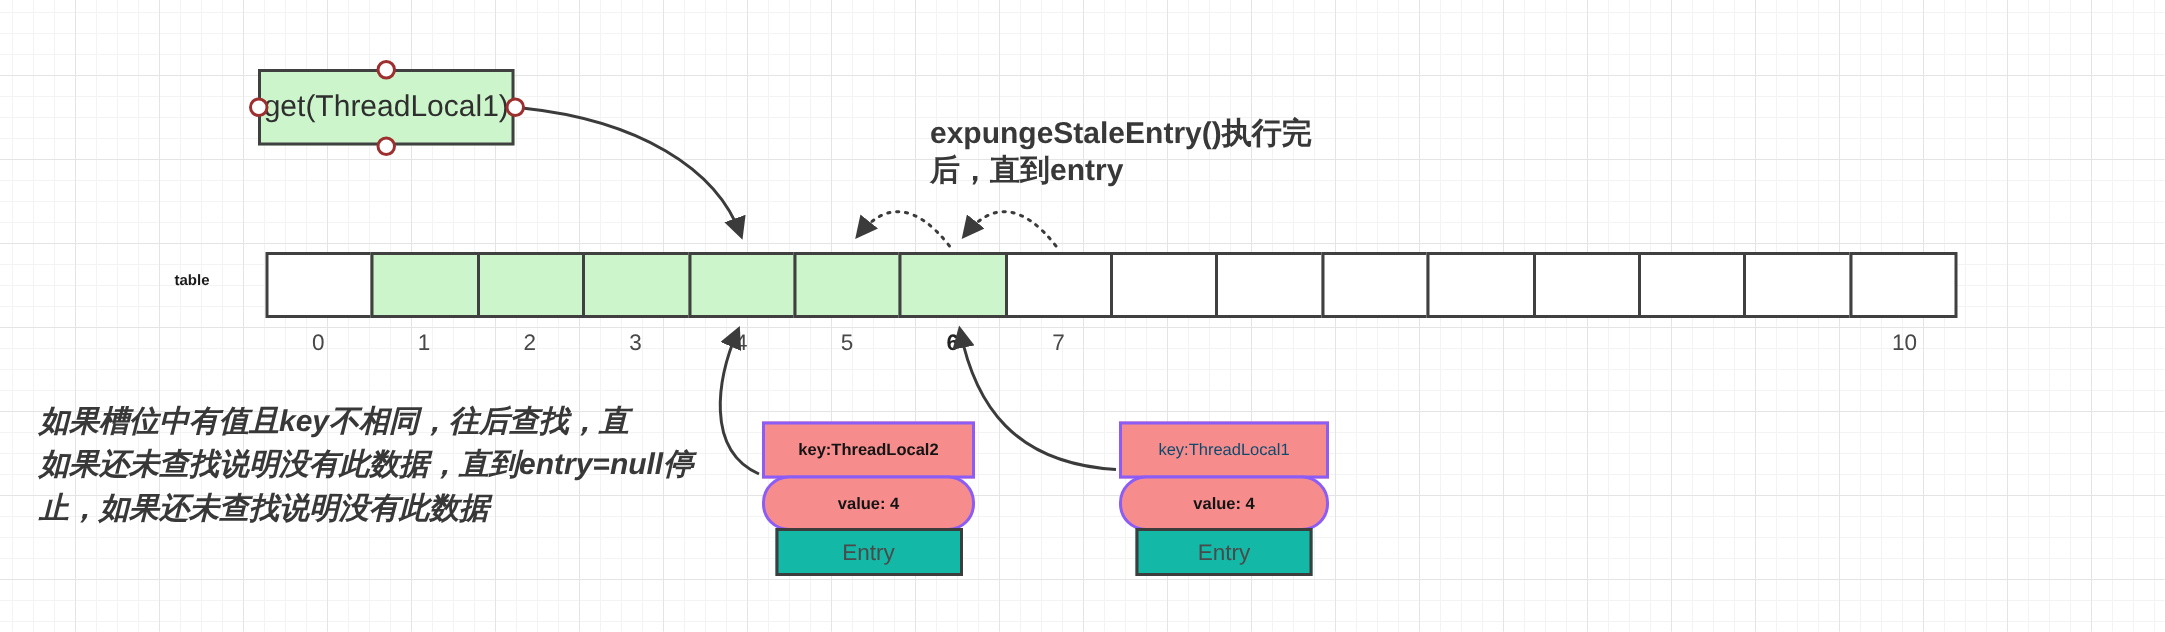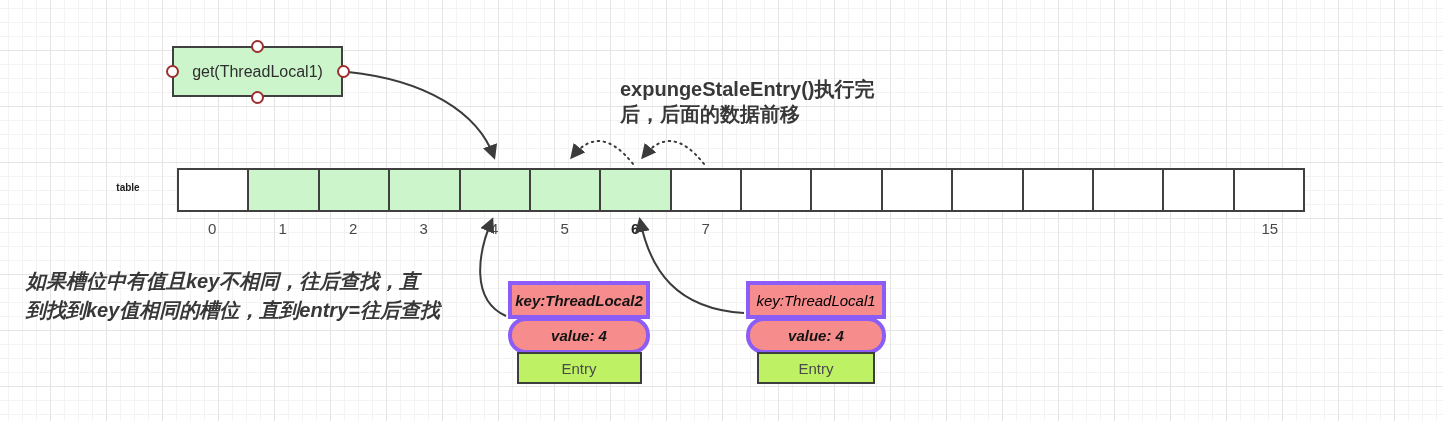--- a/index.html
+++ b/index.html
@@ -15,21 +15,21 @@
     background-size:56px 56px,56px 56px,14px 14px,14px 14px;
     background-position:-6px -6px;
   }
   .abs{position:absolute;}
 
   
   .get-box{
     left:172px;top:46px;width:171px;height:51px;
     background:#ccf5cb;border:2px solid #404040;box-sizing:border-box;
     display:flex;align-items:center;justify-content:center;
-    font-size:16px;color:#2f2f2f;
+    font-size:20px;color:#2f2f2f;
   }
   .handle{
     width:9px;height:9px;border-radius:50%;
     background:#ffffff;border:2px solid #9e2f2f;box-sizing:content-box;
     position:absolute;z-index:6;
   }
 
   
   .title{
     left:620px;top:77px;width:480px;text-align:left;
@@ -57,28 +57,28 @@
     left:177px;top:220px;width:1128px;display:flex;
   }
   .idx{
     flex:1 1 0;text-align:center;font-size:15px;color:#484848;
   }
   .idx.bold{font-weight:bold;color:#222222;}
 
   
   .entry{width:142px;}
   .ebox{
-    background:#f78c8c;border:4px solid #8b5cf6;box-sizing:border-box;
+    background:#f78c8c;border:2px solid #8b5cf6;box-sizing:border-box;
     height:38px;display:flex;align-items:center;justify-content:center;
-    font-size:15px;font-weight:bold;color:#141414;font-style:italic;
+    font-size:11px;font-weight:bold;color:#141414;
   }
   .ebox.val{margin-top:-2px;height:37px;border-radius:18px;}
-  .ebox.key-plain{font-weight:normal;color:#000000;}
+  .ebox.key-plain{font-weight:normal;color:#0c4a6e;}
   .etag{
-    background:#bef264;border:2px solid #3d3d3d;box-sizing:border-box;
+    background:#14b8a6;border:2px solid #3d3d3d;box-sizing:border-box;
     height:32px;margin:-2px auto 0 auto;
     display:flex;align-items:center;justify-content:center;
     font-size:15px;color:#4a4a4a;
   }
   .entry-1{left:508px;top:281px;}
   .entry-1 .etag{width:125px;}
   .entry-2{left:746px;top:281px;width:140px;}
   .entry-2 .etag{width:118px;}
 
   svg.overlay{position:absolute;left:0;top:0;z-index:5;pointer-events:none;}
@@ -89,26 +89,27 @@
 <div class="abs get-box">
   <span>get(ThreadLocal1)</span>
 </div>
 <div class="handle" style="left:251px;top:39.5px;"></div>
 <div class="handle" style="left:165.5px;top:65px;"></div>
 <div class="handle" style="left:336.5px;top:65px;"></div>
 <div class="handle" style="left:251px;top:90.5px;"></div>
 
 <div class="abs title">
   <div>expungeStaleEntry()执行完</div>
-  <div>后，后面的数据前移</div>
+  <div>后，直到entry</div>
 </div>
 
 <div class="abs note">
   <div>如果槽位中有值且key不相同，往后查找，直</div>
-  <div>到找到key值相同的槽位，直到entry=往后查找</div>
+  <div>如果还未查找说明没有此数据，直到entry=null停</div>
+  <div>止，如果还未查找说明没有此数据</div>
 </div>
 
 <div class="abs table-label">table</div>
 <div class="abs cells">
   <div class="cell"></div>
   <div class="cell green"></div>
   <div class="cell green"></div>
   <div class="cell green"></div>
   <div class="cell green"></div>
   <div class="cell green"></div>
@@ -132,21 +133,21 @@
   <div class="idx">5</div>
   <div class="idx bold">6</div>
   <div class="idx">7</div>
   <div class="idx"></div>
   <div class="idx"></div>
   <div class="idx"></div>
   <div class="idx"></div>
   <div class="idx"></div>
   <div class="idx"></div>
   <div class="idx"></div>
-  <div class="idx">15</div>
+  <div class="idx">10</div>
 </div>
 
 <div class="abs entry entry-1">
   <div class="ebox">key:ThreadLocal2</div>
   <div class="ebox val">value: 4</div>
   <div class="etag">Entry</div>
 </div>
 <div class="abs entry entry-2">
   <div class="ebox key-plain">key:ThreadLocal1</div>
   <div class="ebox val">value: 4</div>

